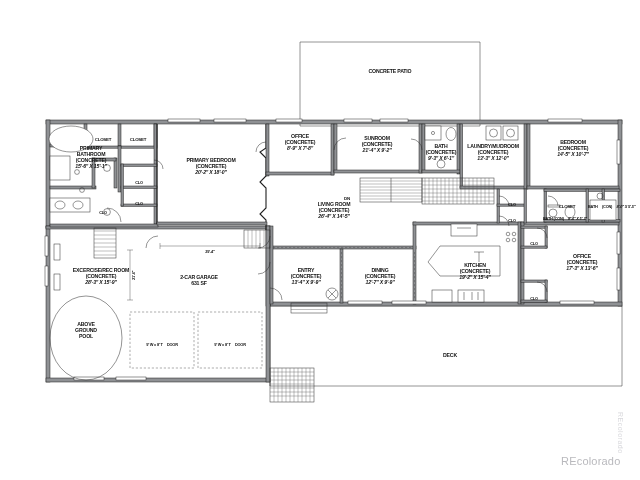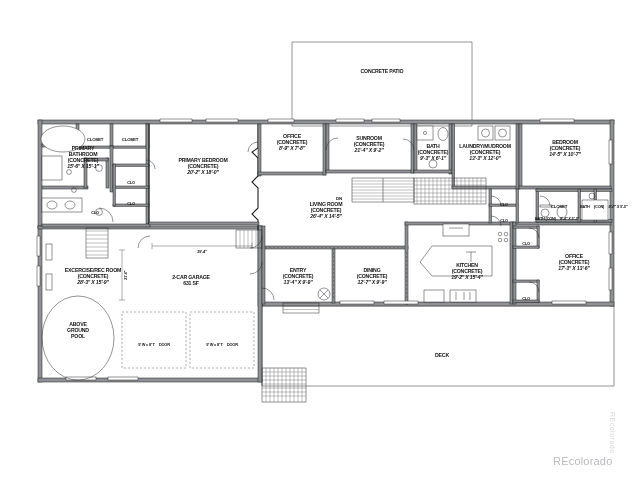--- a/index.html
+++ b/index.html
@@ -1,17 +1,17 @@
 <!DOCTYPE html>
 <html><head>
 <meta charset="utf-8">
 <style>
   html,body{margin:0;padding:0;background:#ffffff;}
   body{width:640px;height:480px;overflow:hidden;font-family:"Liberation Sans",sans-serif;}
-  #stage{position:relative;width:552px;height:480px;background:#fff;}
+  #stage{position:relative;width:552px;height:480px;background:#fff;margin-left:8px;}
   svg{position:absolute;left:0;top:0;}
   .rm{position:absolute;text-align:center;color:#111;line-height:1.15;
       font-family:"Liberation Sans",sans-serif;letter-spacing:-0.2px;
       white-space:nowrap;}
   .rm .l1{display:block;font-size:5.2px;font-weight:700;}
   .rm .l2{display:block;font-size:5.2px;font-weight:700;}
   .rm .l3{display:block;font-size:5.2px;font-weight:700;font-style:italic;}
   .tiny{font-size:4.4px;font-weight:700;}
   .mini{font-size:3.9px;font-weight:700;}
   .wmk{position:absolute;color:#b9b9bd;font-size:11px;letter-spacing:.2px;

